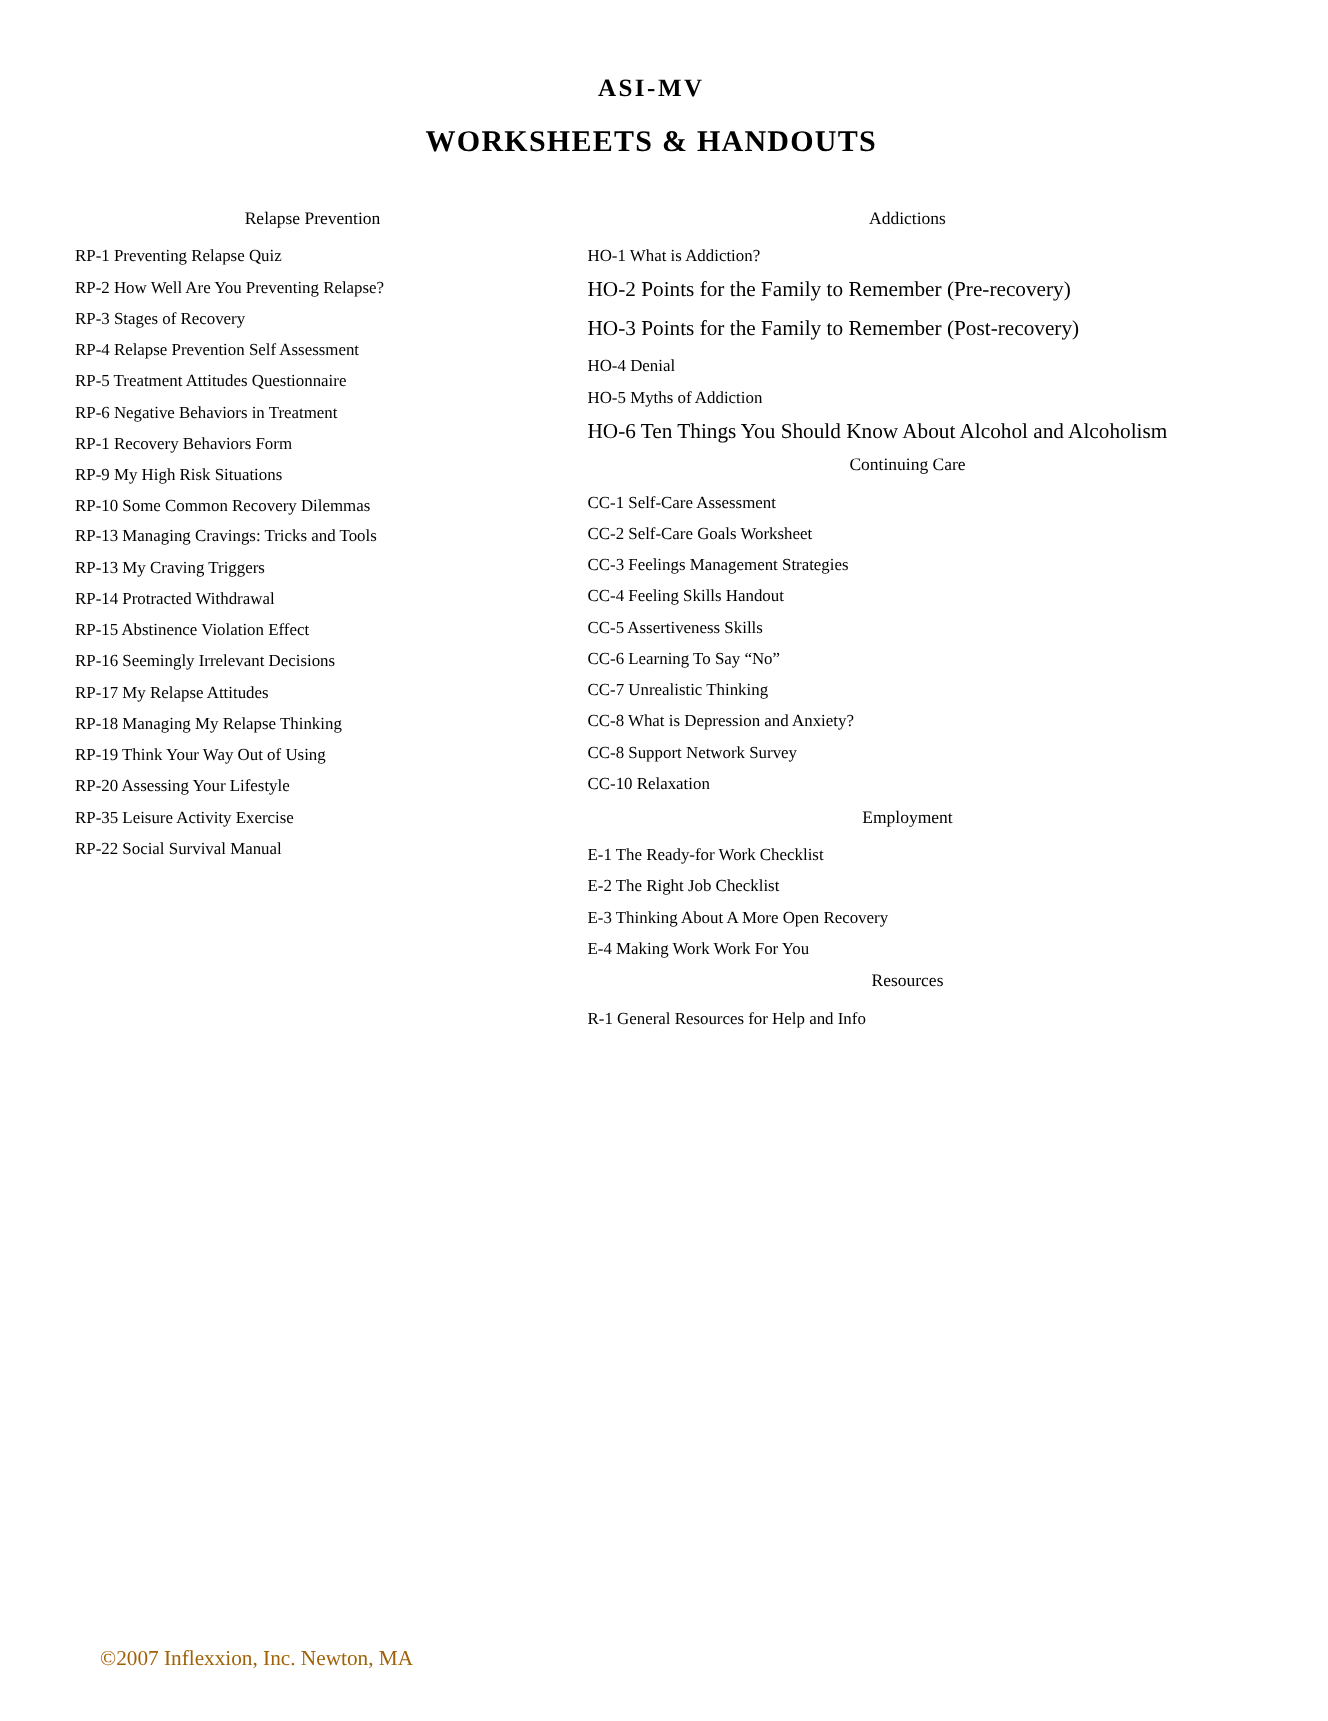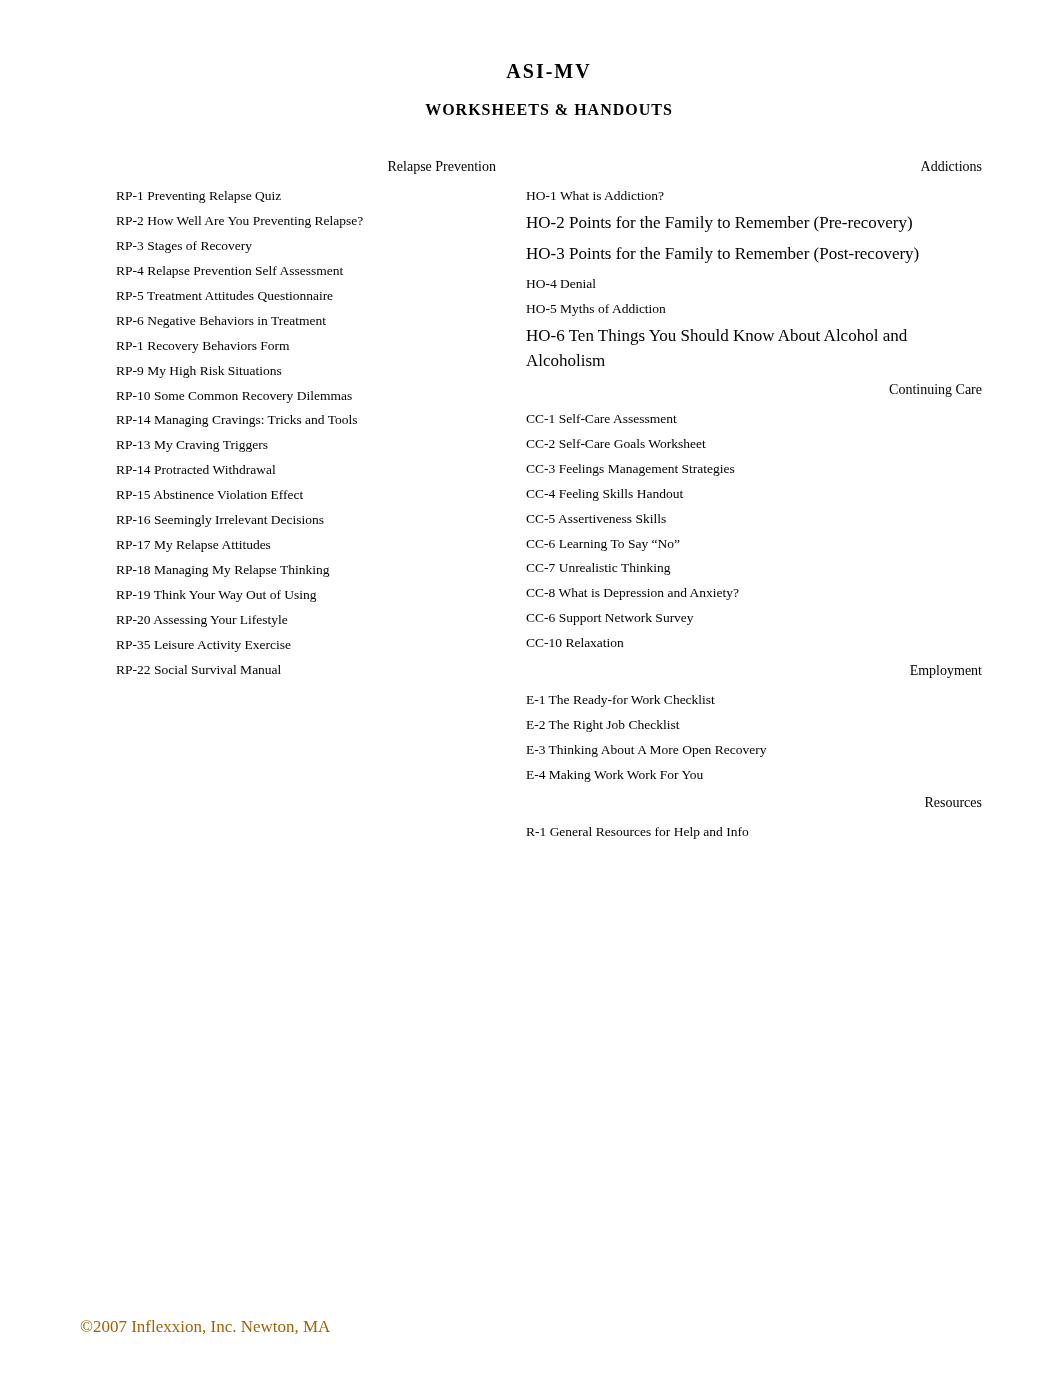--- a/index.html
+++ b/index.html
@@ -14,36 +14,36 @@
       font-size: 14px;
       color: #000;
       width: 1062px;
       min-height: 1377px;
       position: relative;
     }
 
     .page {
       width: 100%;
       min-height: 1377px;
-      padding: 60px 80px 80px 116px;
+      padding: 60px 80px 80px 60px;
       position: relative;
     }
 
     .main-title {
       text-align: center;
       font-size: 20px;
       font-weight: bold;
       letter-spacing: 2px;
       margin-bottom: 18px;
       font-family: serif;
     }
 
     .sub-title {
       text-align: center;
-      font-size: 16px;
+      font-size: 24px;
       font-weight: bold;
       letter-spacing: 1px;
       margin-bottom: 40px;
       font-family: serif;
     }
 
     .columns {
       display: flex;
       gap: 30px;
       align-items: flex-start;
@@ -52,21 +52,21 @@
     .col-left {
       flex: 0 0 380px;
       max-width: 380px;
     }
 
     .col-right {
       flex: 1;
     }
 
     .section-heading {
-      text-align: right;
+      text-align: center;
       font-size: 14px;
       font-weight: normal;
       margin-bottom: 10px;
       font-family: serif;
     }
 
     .list-item {
       font-size: 13.5px;
       line-height: 1.7;
       margin-bottom: 2px;
@@ -111,21 +111,21 @@
       <div id="left-items">
           <div class="list-item">RP-1 Preventing Relapse Quiz</div>
           <div class="list-item">RP-2 How Well Are You Preventing Relapse?</div>
           <div class="list-item">RP-3 Stages of Recovery</div>
           <div class="list-item">RP-4 Relapse Prevention Self Assessment</div>
           <div class="list-item">RP-5 Treatment Attitudes Questionnaire</div>
           <div class="list-item">RP-6 Negative Behaviors in Treatment</div>
           <div class="list-item">RP-1 Recovery Behaviors Form</div>
           <div class="list-item">RP-9 My High Risk Situations</div>
           <div class="list-item">RP-10 Some Common Recovery Dilemmas</div>
-          <div class="list-item">RP-14 Managing Cravings: Tricks and Tools</div>
+          <div class="list-item">RP-13 Managing Cravings: Tricks and Tools</div>
           <div class="list-item">RP-13 My Craving Triggers</div>
           <div class="list-item">RP-14 Protracted Withdrawal</div>
           <div class="list-item">RP-15 Abstinence Violation Effect</div>
           <div class="list-item">RP-16 Seemingly Irrelevant Decisions</div>
           <div class="list-item">RP-17 My Relapse Attitudes</div>
           <div class="list-item">RP-18 Managing My Relapse Thinking</div>
           <div class="list-item">RP-19 Think Your Way Out of Using</div>
           <div class="list-item">RP-20 Assessing Your Lifestyle</div>
           <div class="list-item">RP-35 Leisure Activity Exercise</div>
           <div class="list-item">RP-22 Social Survival Manual</div>
@@ -146,21 +146,21 @@
           <div class="section-block section-spacer">
             <div class="section-heading">Continuing Care</div>
             <div class="list-item">CC-1 Self-Care Assessment</div>
             <div class="list-item">CC-2 Self-Care Goals Worksheet</div>
             <div class="list-item">CC-3 Feelings Management Strategies</div>
             <div class="list-item">CC-4 Feeling Skills Handout</div>
             <div class="list-item">CC-5 Assertiveness Skills</div>
             <div class="list-item">CC-6 Learning To Say “No”</div>
             <div class="list-item">CC-7 Unrealistic Thinking</div>
             <div class="list-item">CC-8 What is Depression and Anxiety?</div>
-            <div class="list-item">CC-6 Support Network Survey</div>
+            <div class="list-item">CC-8 Support Network Survey</div>
             <div class="list-item">CC-10 Relaxation</div>
           </div>
           <div class="section-block section-spacer">
             <div class="section-heading">Employment</div>
             <div class="list-item">E-1 The Ready-for Work Checklist</div>
             <div class="list-item">E-2 The Right Job Checklist</div>
             <div class="list-item">E-3 Thinking About A More Open Recovery</div>
             <div class="list-item">E-4 Making Work Work For You</div>
           </div>
           <div class="section-block section-spacer">

